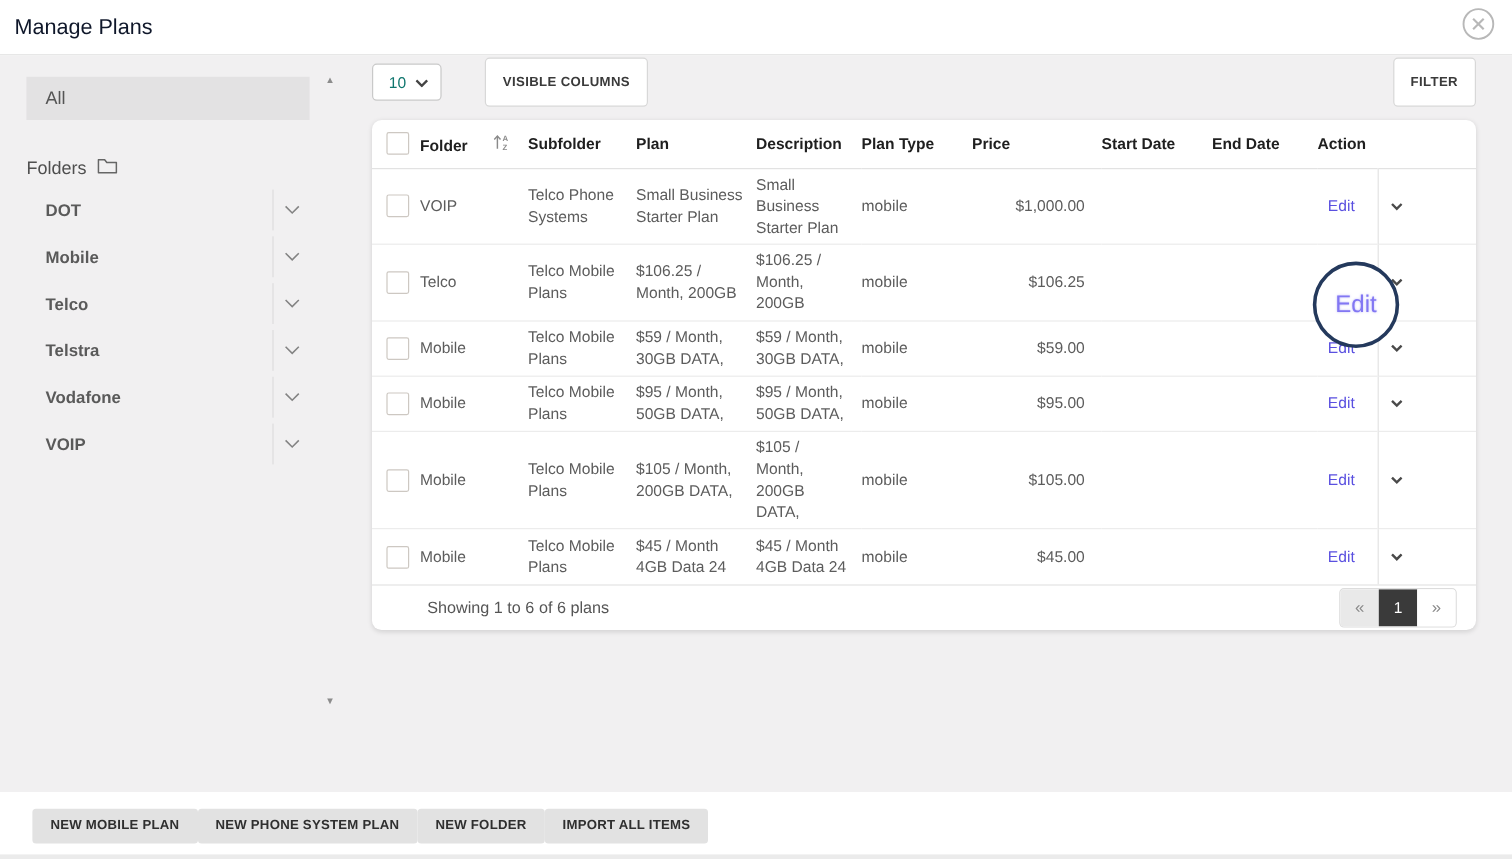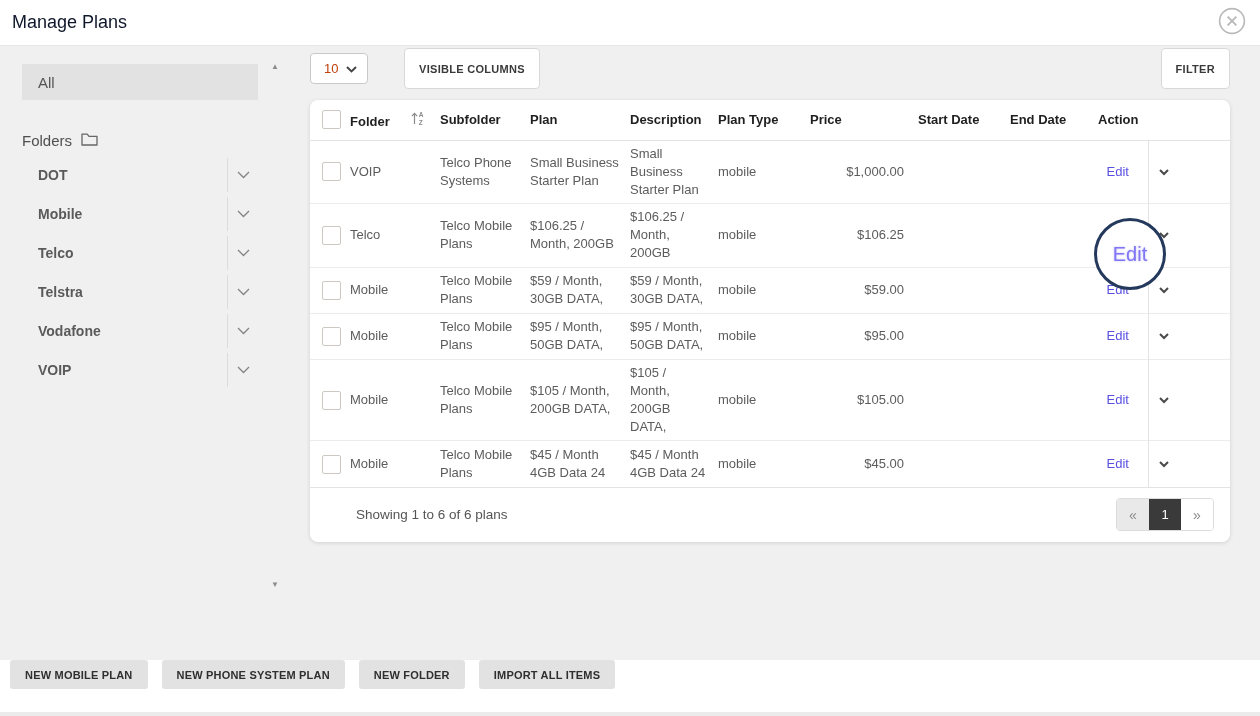--- a/index.html
+++ b/index.html
@@ -23,21 +23,21 @@
   .folders-label { margin:30px 0 0 22px; height:20px; display:flex; align-items:center; gap:9px; font-size:15px; color:#4f4f4f; }
   .folder-list { margin-top:8px;font-weight:bold; }
   .folder-item { margin-left:22px; width:236px; height:34px; margin-bottom:5px; display:flex; align-items:center; padding-left:16px; font-size:14px; color:#5a5a5a; cursor:pointer; }
   .folder-item .lbl { flex:1; }
   .v-div { width:1px; height:34px; background:#dcdcdc; }
   .f-chev { width:30px; display:flex; align-items:center; justify-content:center; color:#838383; }
 
   
   .main { flex:1; padding:7px 35px 0 20px; }
   .toolbar { display:flex; align-items:center; height:31px; }
-  .page-size { width:58px; height:31px; background:#fff; border:1px solid #c9c9c9; border-radius:4px; display:flex; align-items:center; justify-content:space-between; padding:0 10px 0 13px; font-size:13px; color:#c2410c; cursor:pointer; }
+  .page-size { width:58px; height:31px; background:#fff; border:1px solid #c9c9c9; border-radius:4px; display:flex; align-items:center; justify-content:space-between; padding:0 10px 0 13px; font-size:13px; color:#0f766e; cursor:pointer; }
   .btn-light { height:41px; background:#fff; border:1px solid #d8d8d8; border-radius:4px; font-size:11px; font-weight:600; letter-spacing:.3px; color:#3a3a3a; padding:0 14px; display:flex; align-items:center; cursor:pointer; }
   .vc-btn { margin-left:36px; }
   .filter-btn { margin-left:auto; }
 
   
   .card { margin-top:16px; width:920px; background:#fff; border-radius:8px; box-shadow:0 1px 4px rgba(0,0,0,.13); overflow:hidden; }
   table { width:920px; table-layout:fixed; border-collapse:collapse; }
   th { height:40px; text-align:left; font-size:13px; font-weight:bold; color:#1f1f1f; padding:0 8px 0 0; vertical-align:middle; }
   td { height:46px; font-size:13px; color:#5c5c5c; padding:4px 10px 4px 0; vertical-align:middle; line-height:1.4; }
   tbody tr { border-top:1px solid #ececec; }
@@ -45,30 +45,30 @@
   .c-check { padding-left:12px; width:40px; }
   .checkbox { width:19px; height:19px; border:1px solid #cdc8c2; border-radius:2px; background:#fff; cursor:pointer; }
   .th-folder-inner { display:flex; align-items:flex-end; justify-content:space-between; padding-right:6px; cursor:pointer; }
   .c-price { text-align:right; padding-right:14px; }
   .c-action { text-align:center; }
   .edit-link { color:#5a50e0; text-decoration:none; cursor:pointer; font-size:13px; }
   .c-chevron { border-left:1px solid #e3e3e3; padding-left:10px; color:#4a4a4a; }
   .c-chevron .chev { cursor:pointer; display:inline-flex; }
 
   
-  .table-footer { border-top:1px solid #e3e3e3; height:55px; display:flex; align-items:center; padding:0 16px 0 46px; }
+  .table-footer { border-top:1px solid #e3e3e3; height:38px; display:flex; align-items:center; padding:0 16px 0 46px; }
   .summary { font-size:13.5px; color:#555; }
   .pagination { margin-left:auto; display:flex; border:1px solid #dcdcdc; border-radius:4px; overflow:hidden; height:33px; }
   .pg-btn { width:32px; display:flex; align-items:center; justify-content:center; font-size:14px; color:#8a8a8a; cursor:pointer; }
   .pg-prev { background:#e9e9e9; }
   .pg-current { background:#3a3a3a; color:#fff; font-size:13px; }
   .pg-next { background:#fff; }
 
   
-  .footer { position:absolute; left:0; right:0; bottom:0; height:56px; background:#fff; display:flex; align-items:flex-start; padding-left:10px; gap:14px; }
+  .footer { position:absolute; left:0; right:0; bottom:0; height:56px; background:#fff; display:flex; align-items:center; padding-left:27px; }
   .footer::after { content:""; position:absolute; left:0; right:0; bottom:0; height:4px; background:#ebebeb; }
   .footer-btn { height:29px; background:#e2e2e2; border:none; border-radius:3px; font-family:inherit; font-size:11px; font-weight:bold; letter-spacing:.2px; color:#2f2f2f; padding:0 15px; cursor:pointer; }
 
   
   .annotation { position:absolute; left:1094px; top:218px; width:72px; height:72px; border:3.5px solid #24395c; border-radius:50%; background:#fff; display:flex; align-items:center; justify-content:center; z-index:20; }
   .annotation span { font-size:20px; color:#8277f3; text-shadow:0 0 2px rgba(130,119,243,.55); cursor:pointer; }
 </style>
 </head>
 <body>
 

